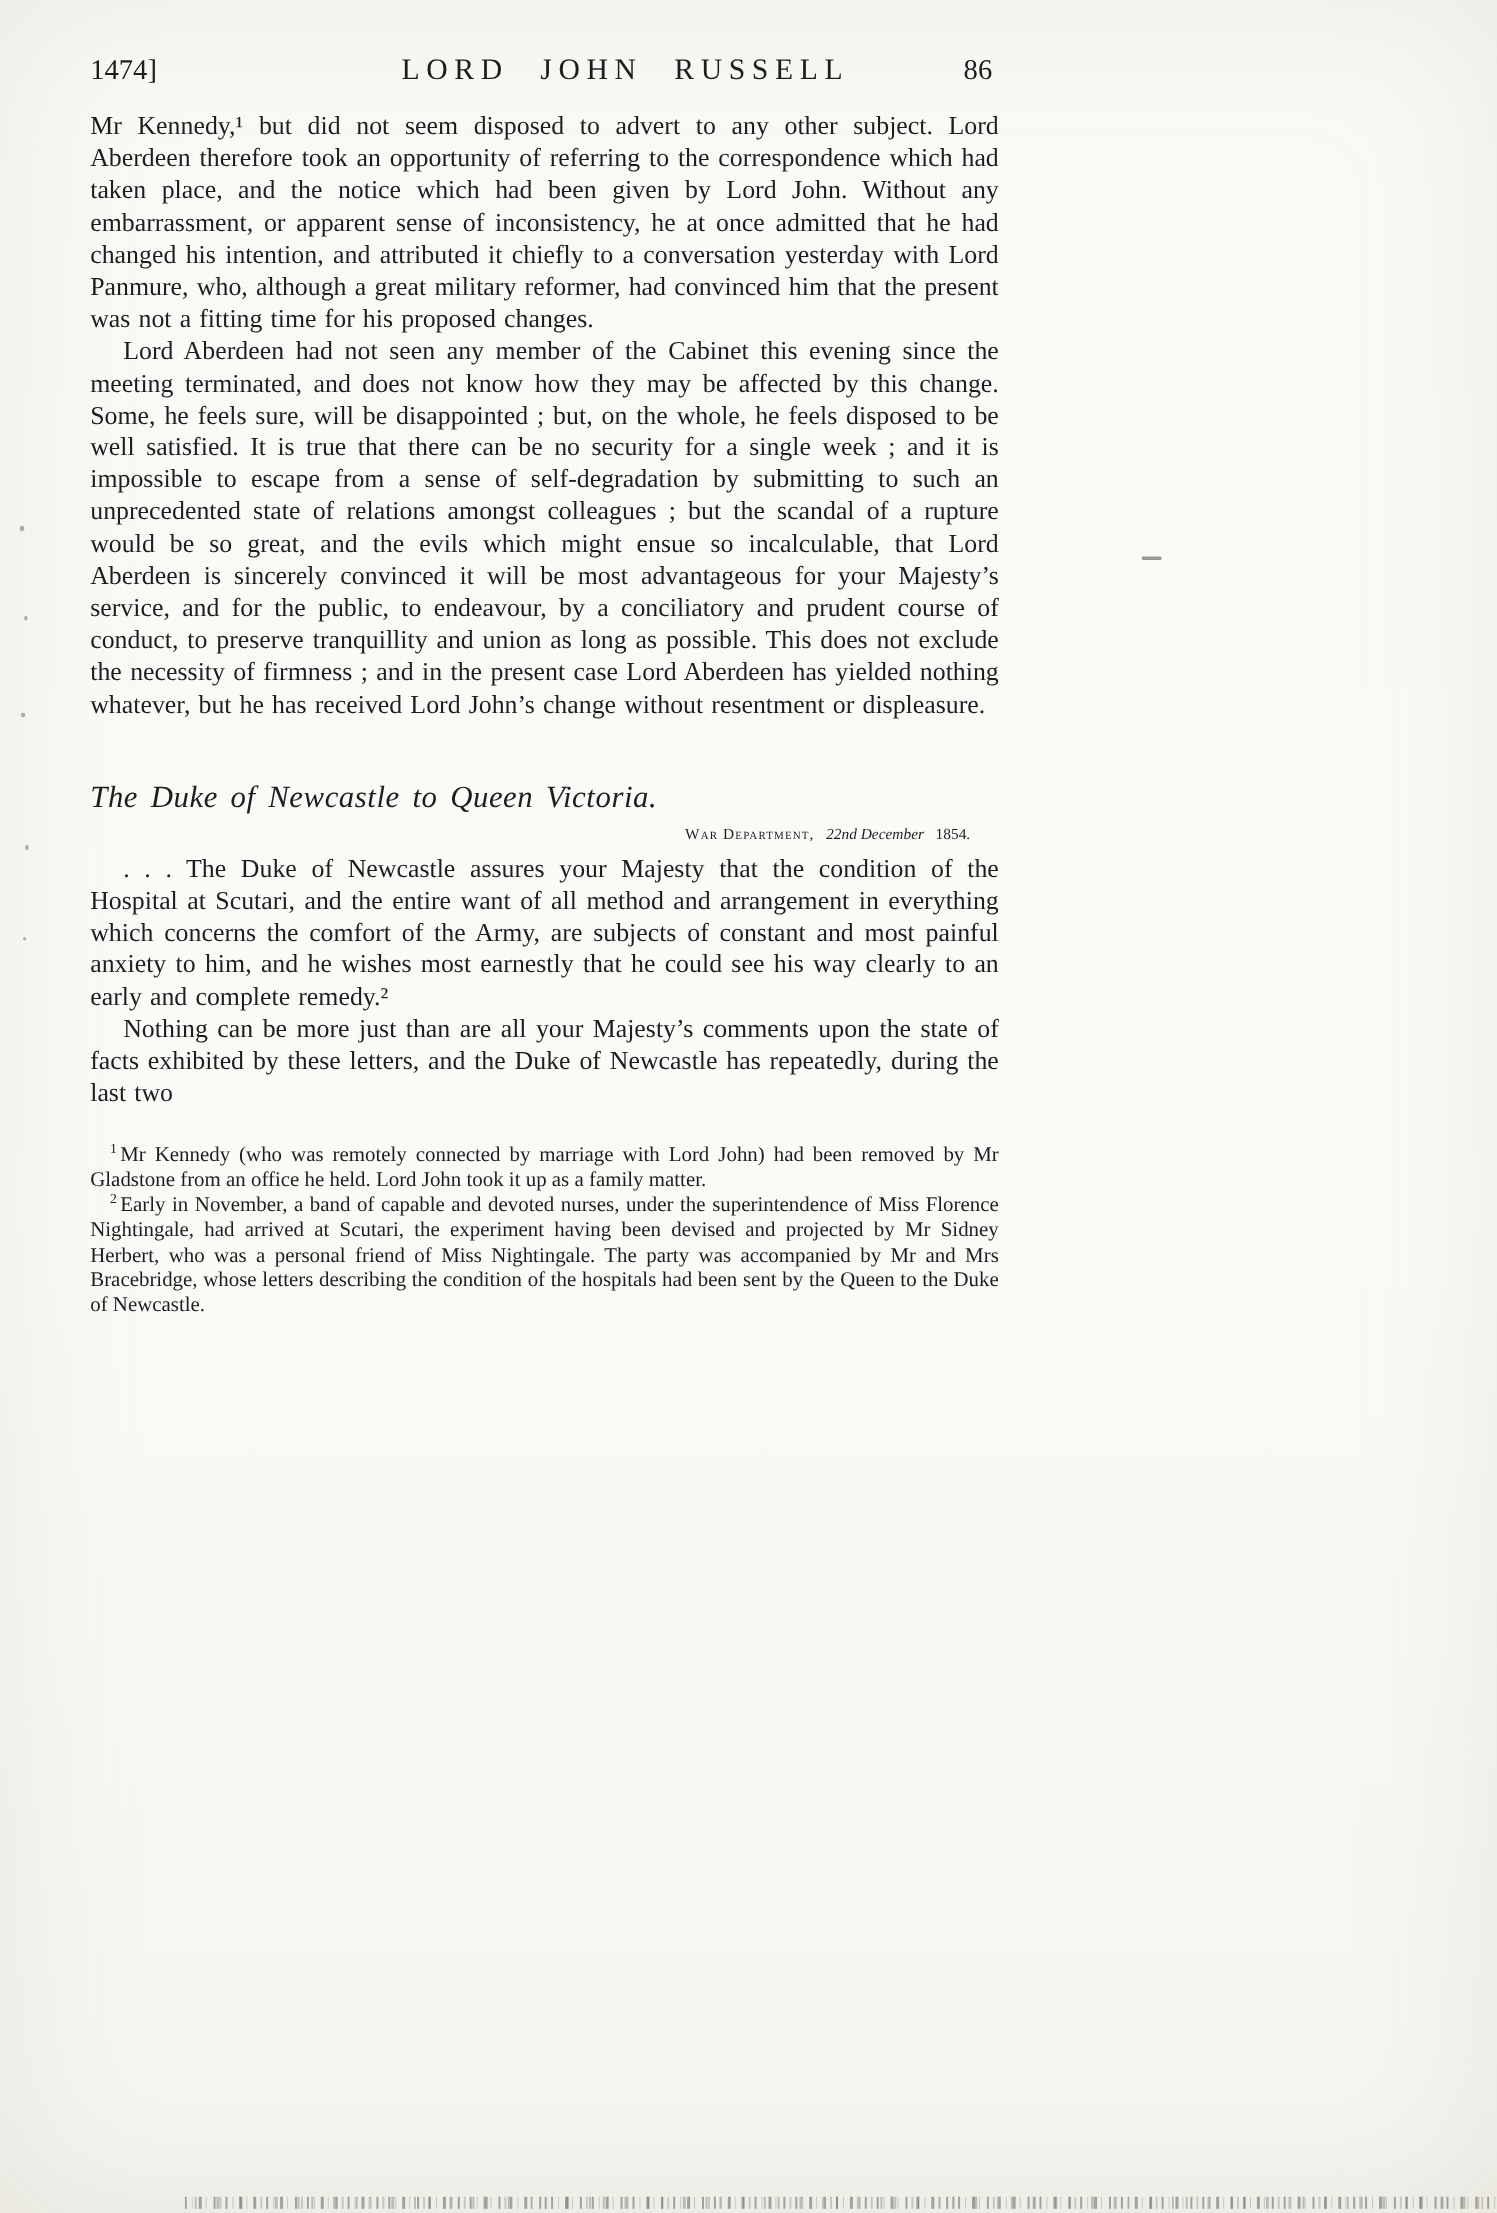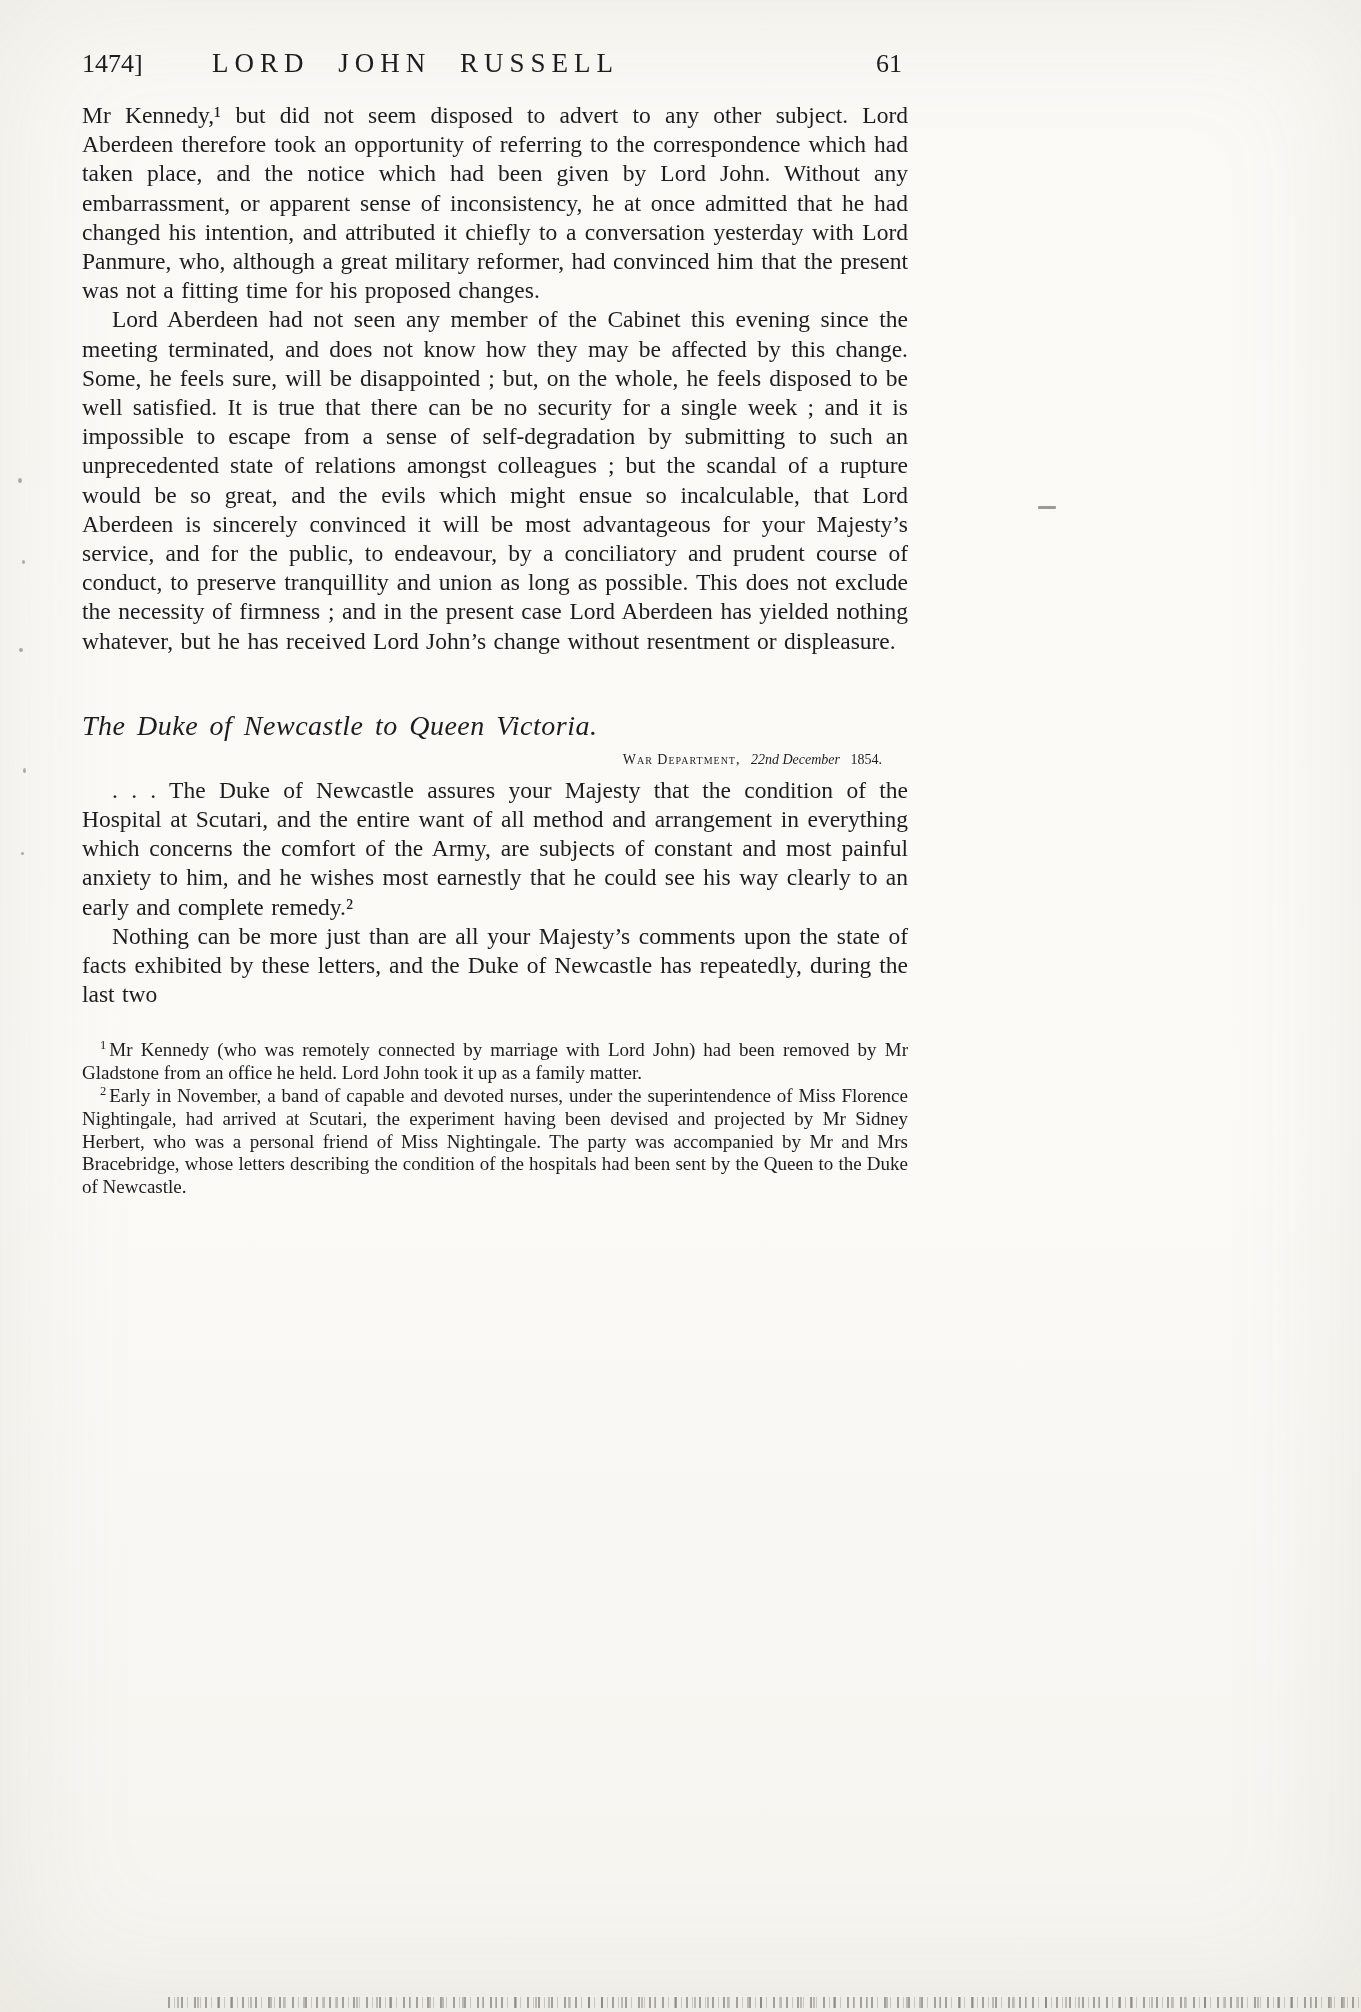--- a/index.html
+++ b/index.html
@@ -9,21 +9,21 @@
     margin:0 auto;
     background:linear-gradient(180deg,#faf9f5 0%,#fbfaf7 55%,#f5f4ef 100%);
     box-shadow:inset 0 0 140px rgba(150,140,120,.14);
     font-family:"Liberation Serif","DejaVu Serif",serif;
     color:#1d1d20;
     overflow:hidden;
   }
   .text-block{position:absolute;left:82px;top:46px;width:826px;}
   .page-header{display:flex;align-items:baseline;line-height:34px;margin-bottom:20px;}
   .page-header .year{width:130px;font-size:26px;}
-  .page-header .title{flex:1;text-align:left;font-size:27px;letter-spacing:6px;word-spacing:16px;}
+  .page-header .title{flex:1;text-align:right;font-size:27px;letter-spacing:6px;word-spacing:16px;}
   .page-header .pagenum{width:130px;text-align:right;font-size:26px;padding-right:6px;}
   .para{margin:0;font-size:23.5px;line-height:29.2px;text-align:justify;word-spacing:1.5px;}
   .para.indent{text-indent:30px;}
   .letter-heading{
     margin:54px 0 10px 0;
     font-size:28px;font-weight:normal;font-style:italic;
     letter-spacing:.5px;word-spacing:4px;
   }
   .dateline{text-align:right;padding-right:26px;font-size:14px;margin-bottom:8px;}
   .dateline .smallcaps{font-variant:small-caps;letter-spacing:1px;}
@@ -48,21 +48,21 @@
 </head>
 <body>
 
 <div class="page">
 
   <div class="text-block">
 
     <header class="page-header">
       <span class="year">1474]</span>
       <span class="title">LORD JOHN RUSSELL</span>
-      <span class="pagenum">61</span>
+      <span class="pagenum">86</span>
     </header>
 
     <section class="body-text">
       <p class="para">Mr Kennedy,¹ but did not seem disposed to advert to any other subject. Lord Aberdeen therefore took an opportunity of referring to the correspondence which had taken place, and the notice which had been given by Lord John. Without any embarrassment, or apparent sense of inconsistency, he at once admitted that he had changed his intention, and attributed it chiefly to a conversation yesterday with Lord Panmure, who, although a great military reformer, had convinced him that the present was not a fitting time for his proposed changes.</p>
       <p class="para indent">Lord Aberdeen had not seen any member of the Cabinet this evening since the meeting terminated, and does not know how they may be affected by this change. Some, he feels sure, will be disappointed ; but, on the whole, he feels disposed to be well satisfied. It is true that there can be no security for a single week ; and it is impossible to escape from a sense of self-degradation by submitting to such an unprecedented state of relations amongst colleagues ; but the scandal of a rupture would be so great, and the evils which might ensue so incalculable, that Lord Aberdeen is sincerely convinced it will be most advantageous for your Majesty’s service, and for the public, to endeavour, by a conciliatory and prudent course of conduct, to preserve tranquillity and union as long as possible. This does not exclude the necessity of firmness ; and in the present case Lord Aberdeen has yielded nothing whatever, but he has received Lord John’s change without resentment or displeasure.</p>
     </section>
 
     <section class="letter">
       <h2 class="letter-heading">The Duke of Newcastle to Queen Victoria.</h2>
       <div class="dateline">

